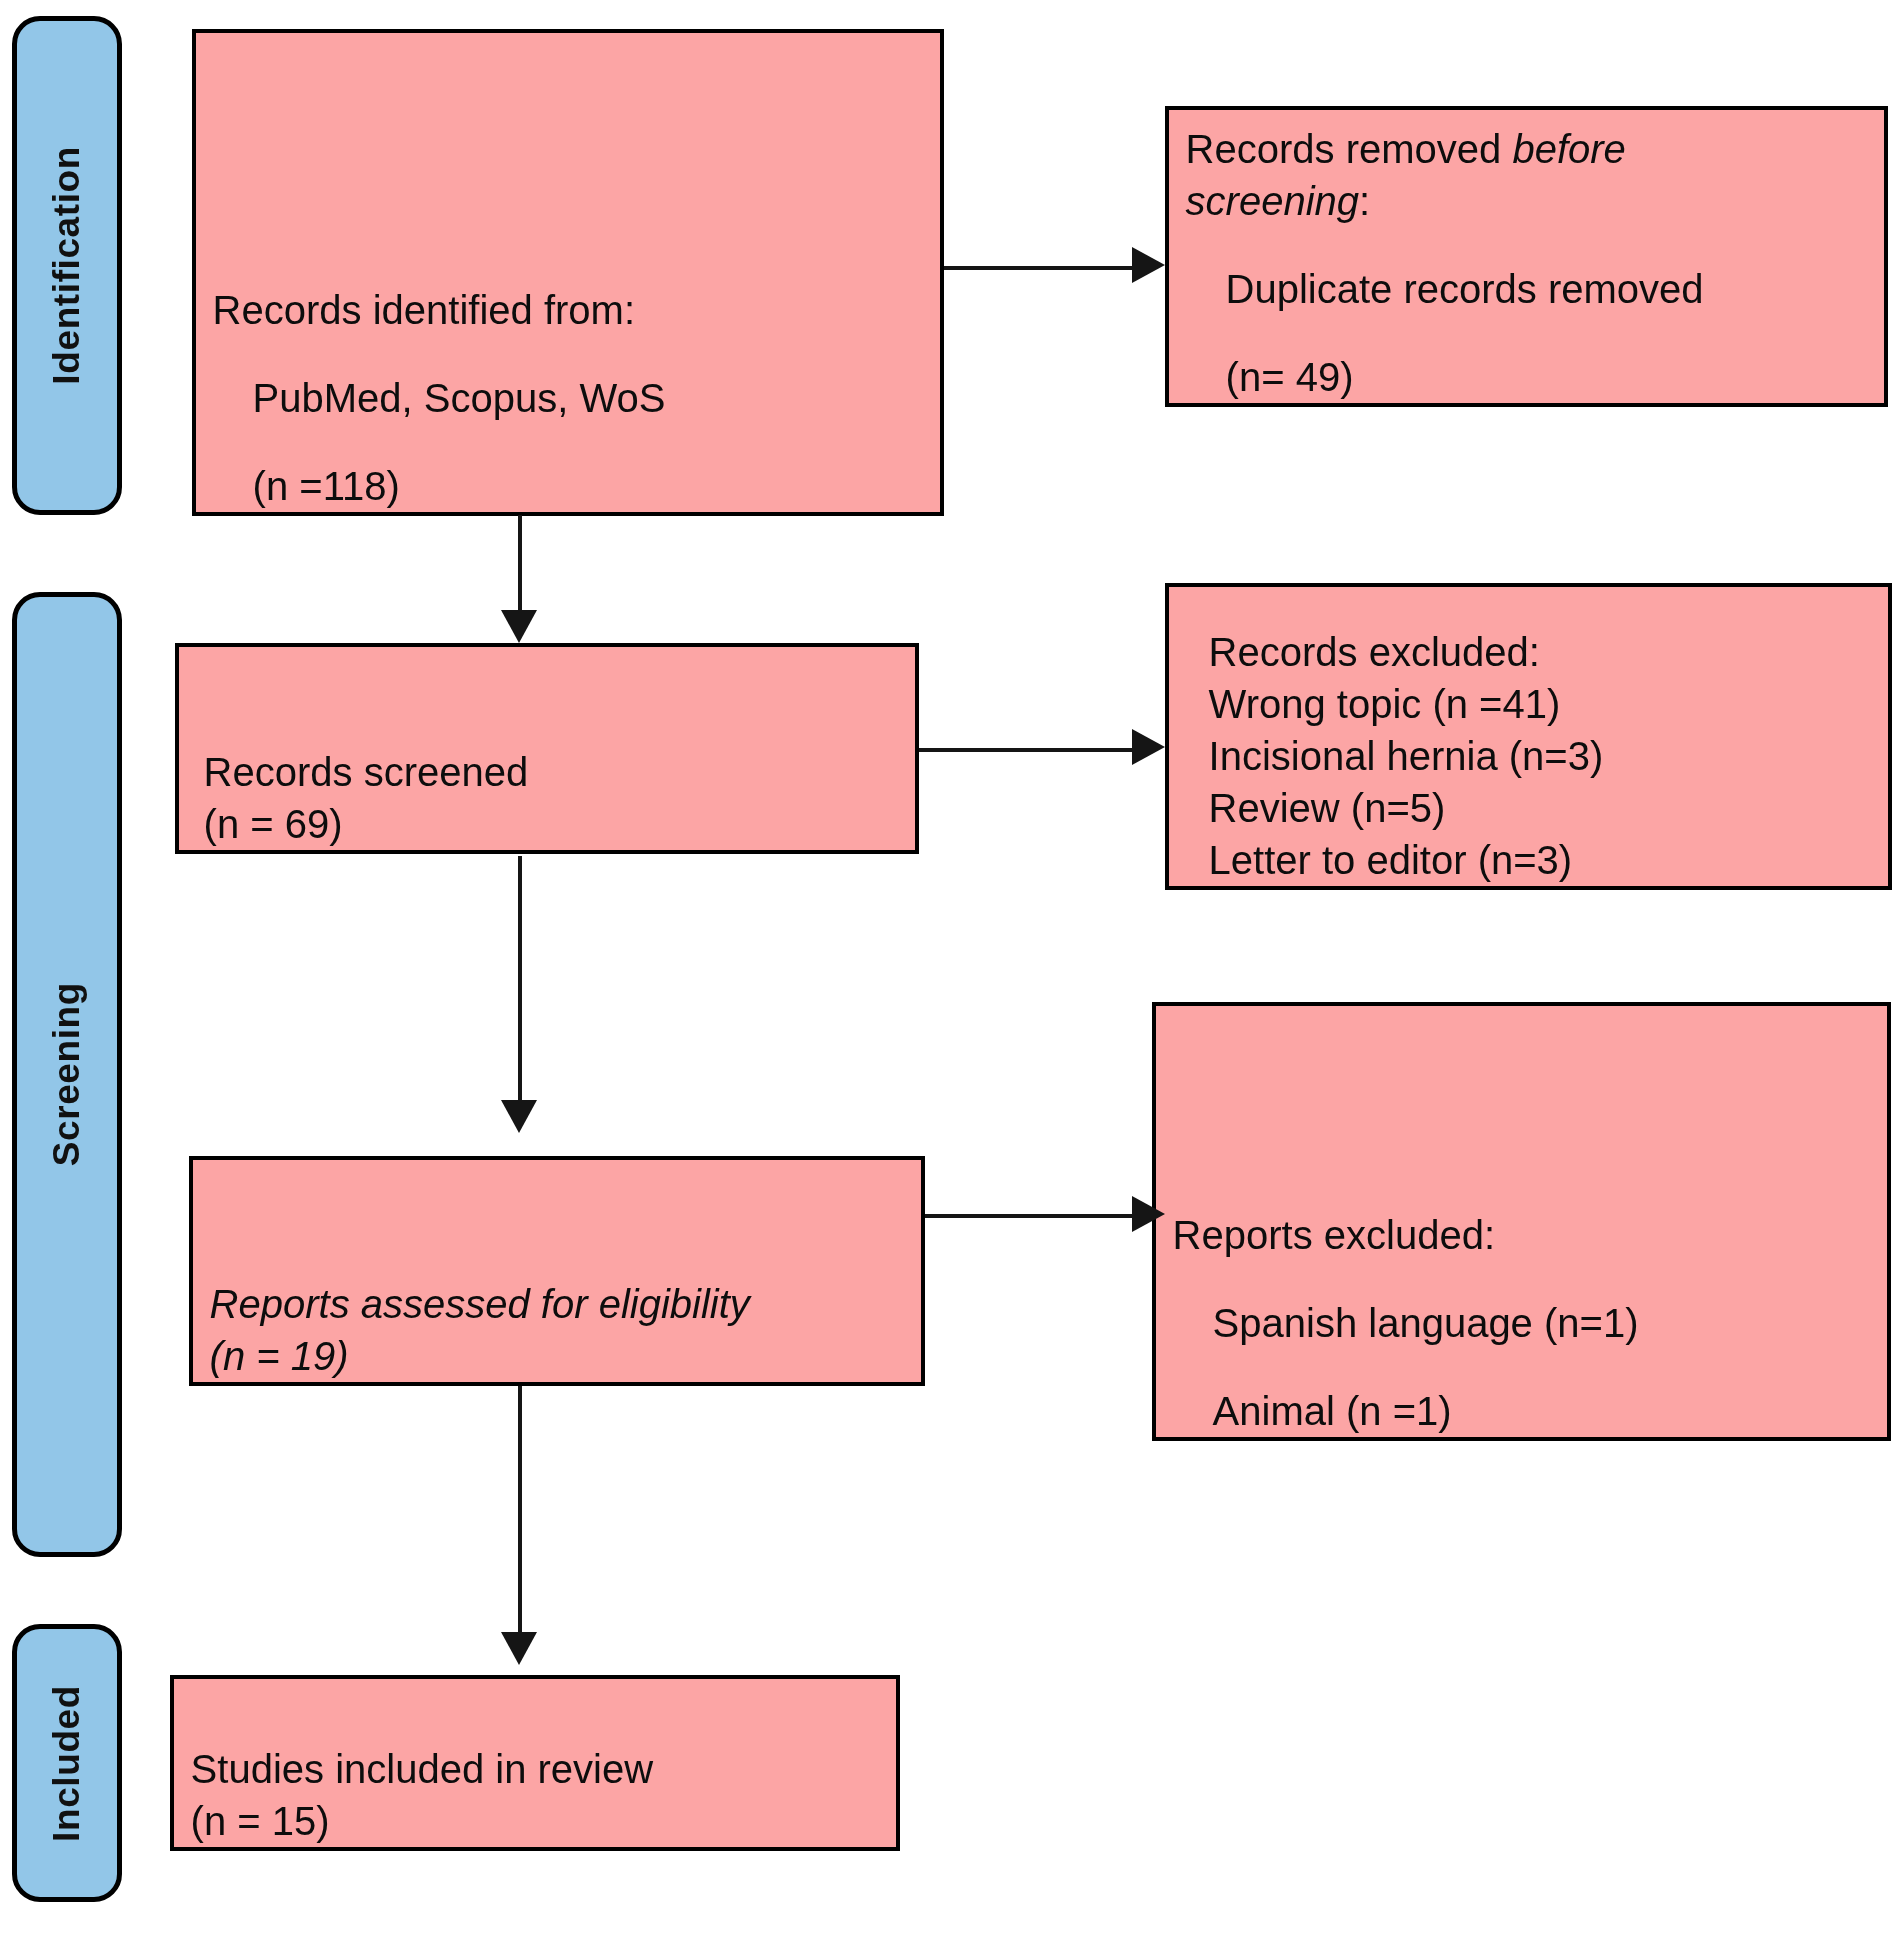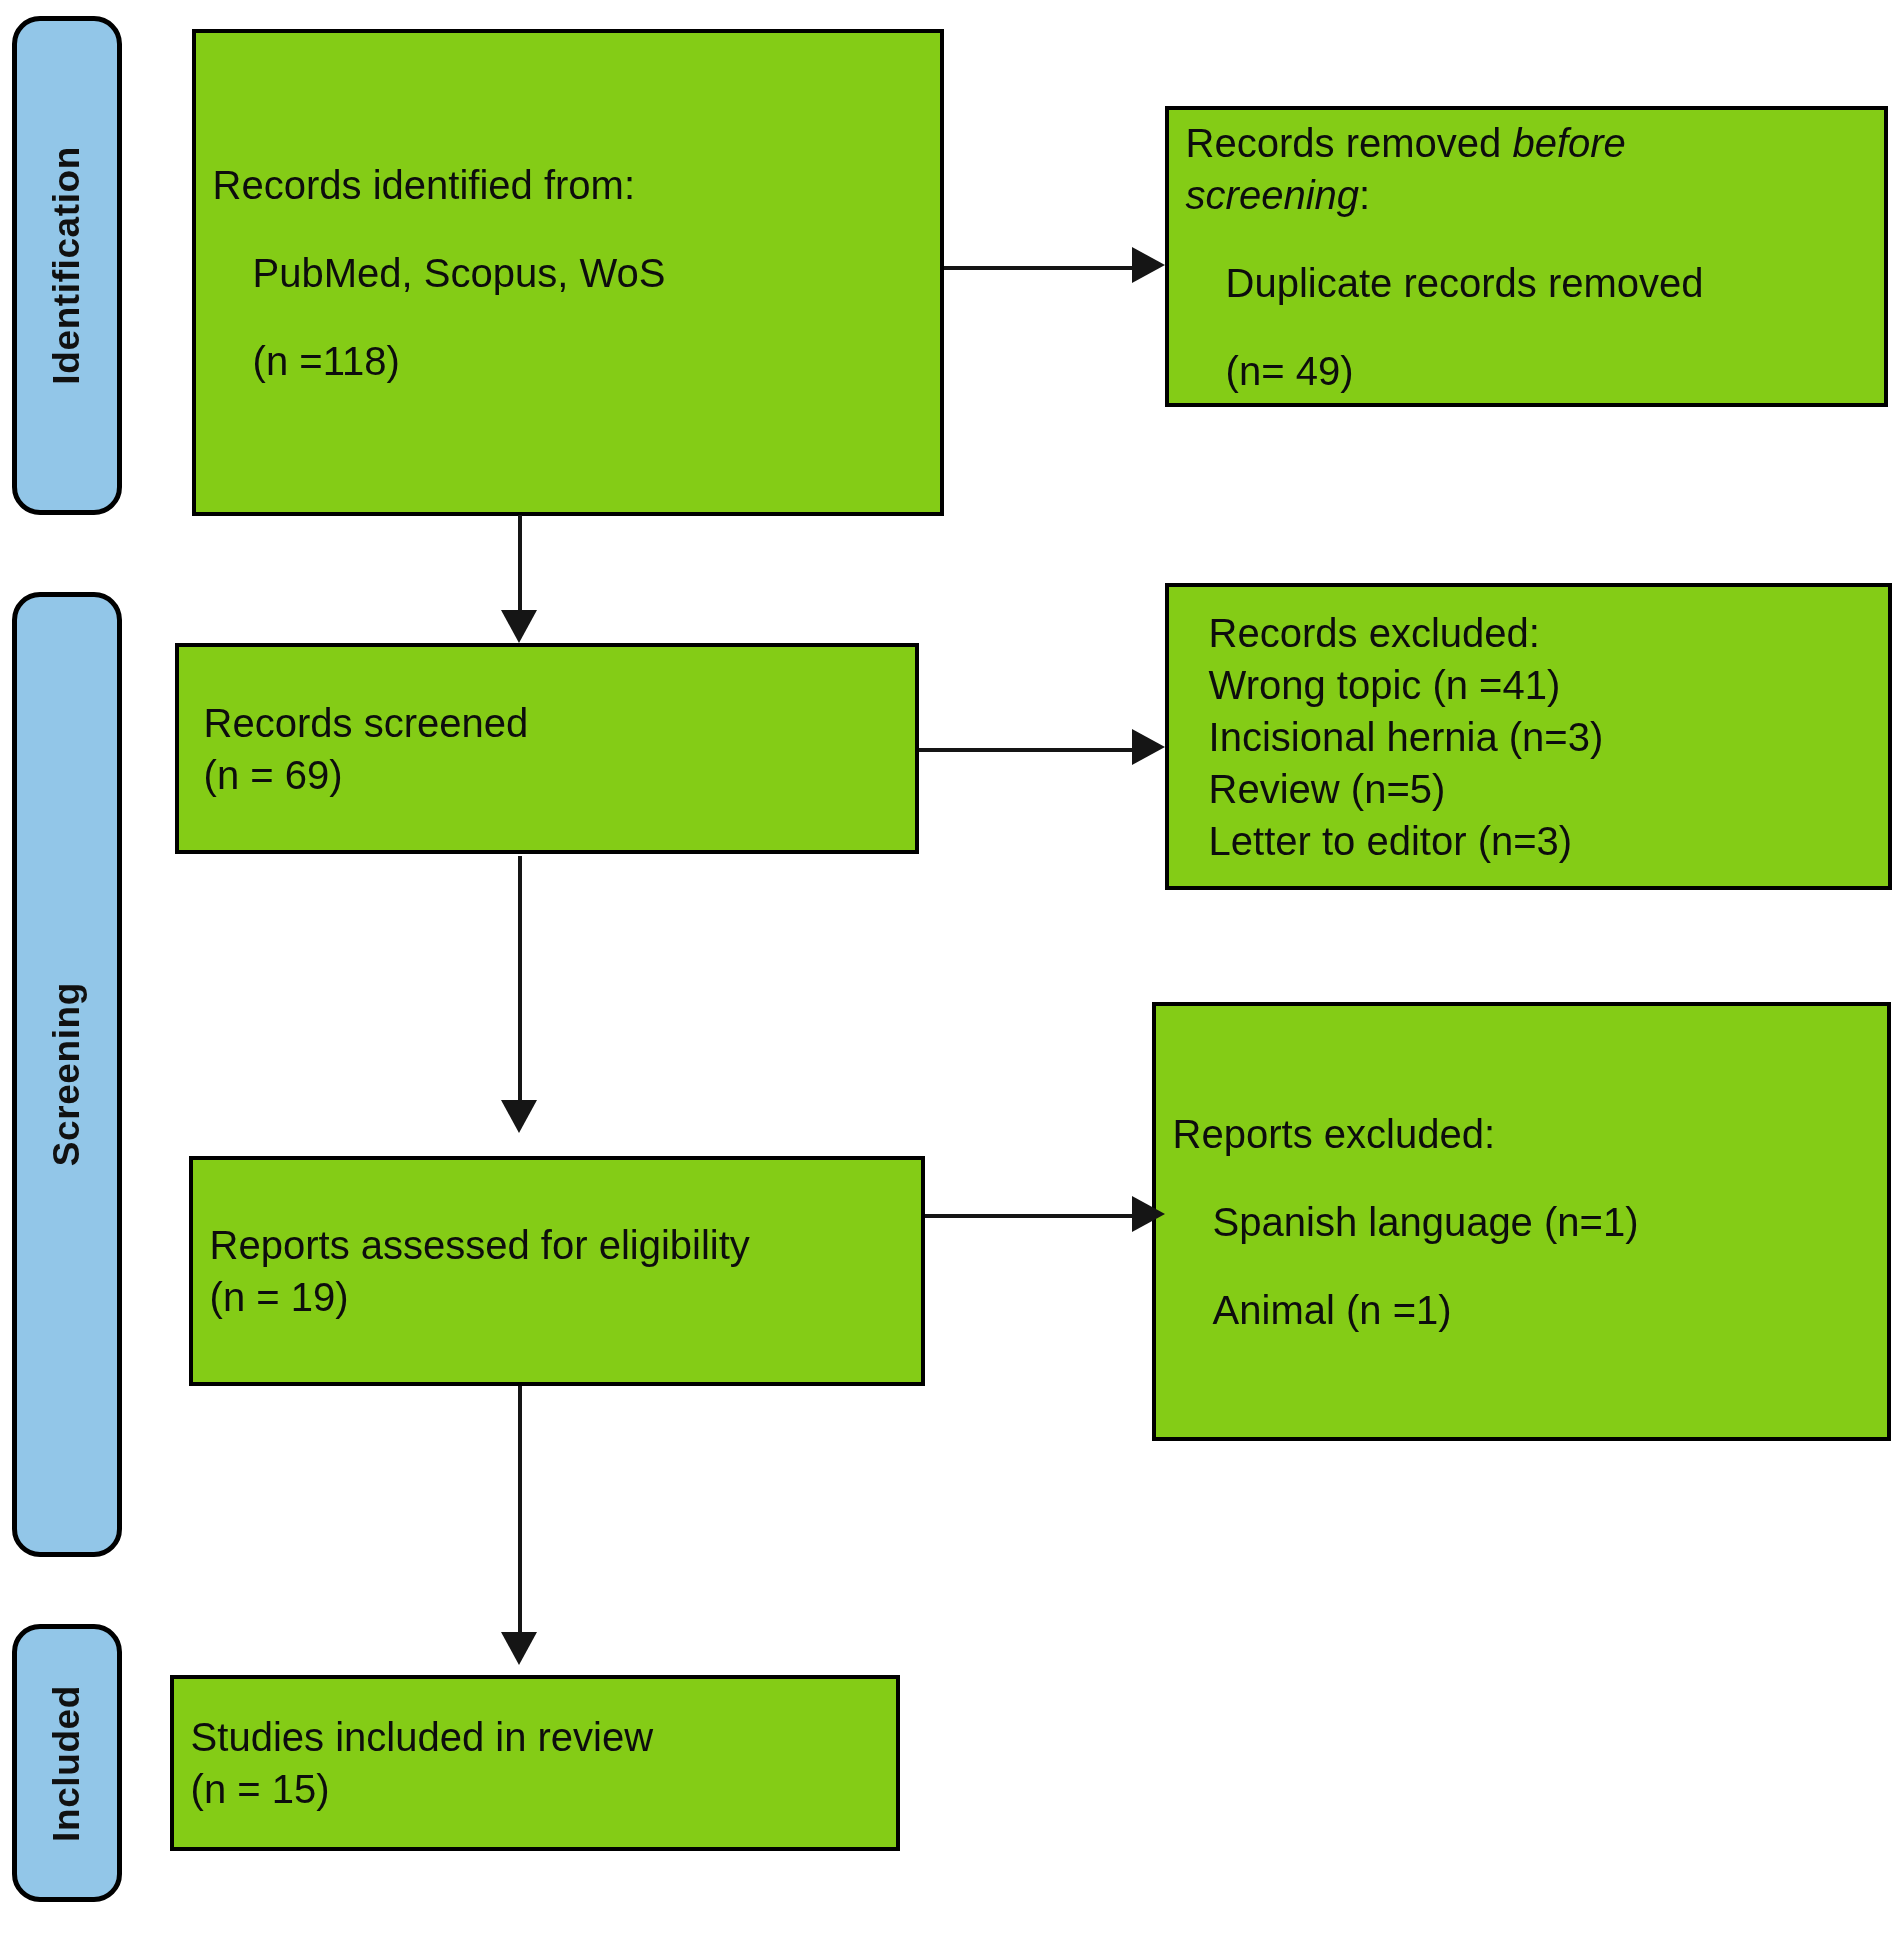--- a/index.html
+++ b/index.html
@@ -37,25 +37,25 @@
     font-size: 37px;
     letter-spacing: 0.6px;
     color: #111111;
     white-space: nowrap;
     line-height: 1;
   }
 
   
   .flow-box {
     position: absolute;
-    background: #84cc16;
+    background: #fca5a5;
     border: 4.5px solid #000000;
     box-sizing: border-box;
     display: flex;
-    align-items: center;
+    align-items: flex-end;
   }
   .flow-box .box-text {
     padding: 0 16.6px;
     font-size: 40px;
     line-height: 1.30;
     color: #0d0d0d;
     width: 100%;
   }
   .flow-box .box-text .line {
     display: block;
@@ -144,21 +144,21 @@
   <div class="flow-box" style="left:1165px; top:583px; width:727px; height:307px;padding-left:23px;">
     <div class="box-text">
       <span class="line">Records excluded:</span>
       <span class="line">Wrong topic (n =41)</span>
       <span class="line">Incisional hernia (n=3)</span>
       <span class="line">Review (n=5)</span>
       <span class="line">Letter to editor (n=3)</span>
     </div>
   </div>
 
-  <div class="flow-box" style="left:189px; top:1156px; width:736px; height:230px;">
+  <div class="flow-box" style="left:189px; top:1156px; width:736px; height:230px;font-style:italic;">
     <div class="box-text">
       <span class="line">Reports assessed for eligibility</span>
       <span class="line">(n = 19)</span>
     </div>
   </div>
 
   <div class="flow-box" style="left:1152px; top:1002px; width:739px; height:439px;">
     <div class="box-text">
       <span class="line">Reports excluded:</span>
       <span class="line indent">Spanish language (n=1)</span>

